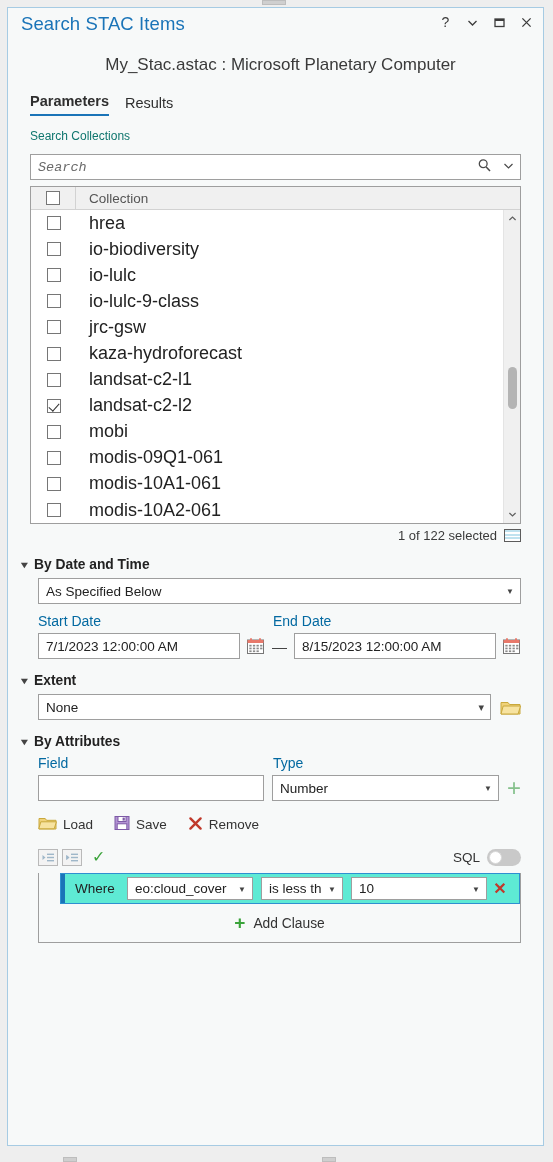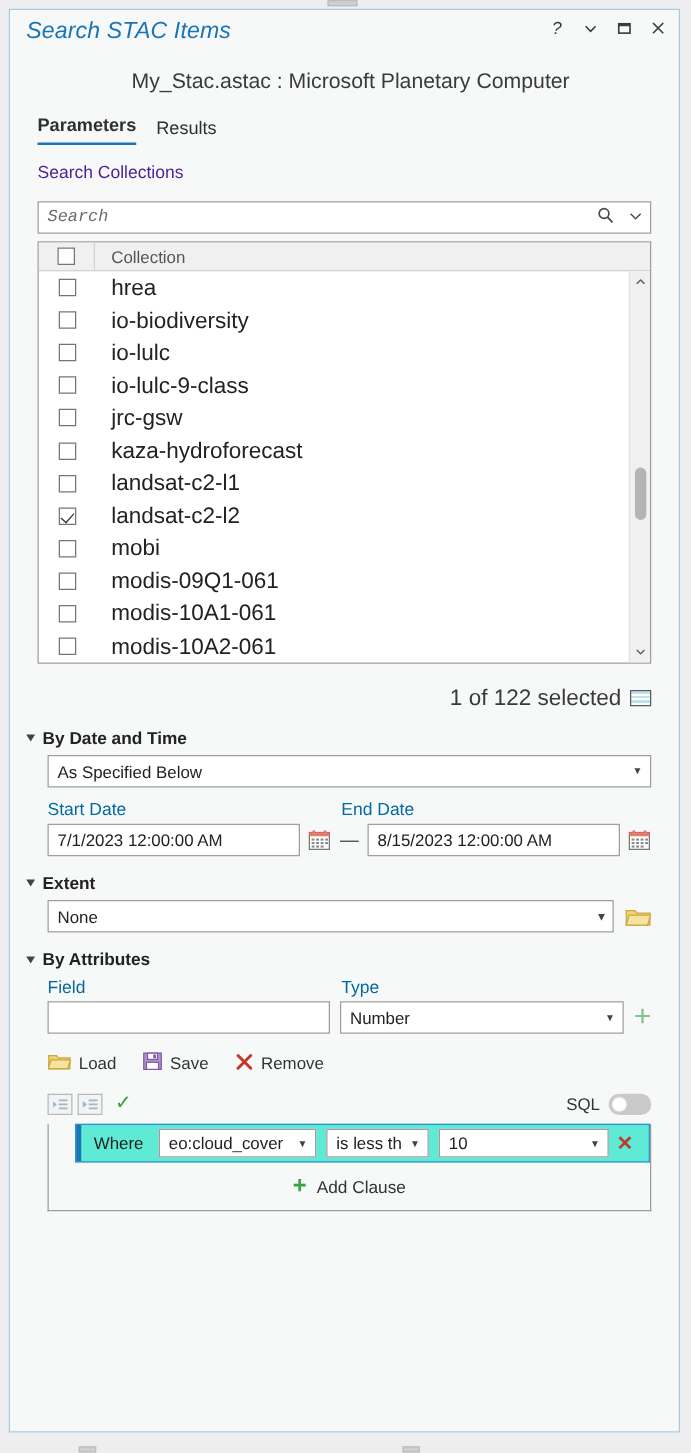--- a/index.html
+++ b/index.html
@@ -37,21 +37,20 @@
   }
   .grip.top { left: 262px; top: 0px; width: 24px; height: 5px; }
   .grip.b1 { left: 63px; top: 1157px; width: 14px; height: 5px; }
   .grip.b2 { left: 322px; top: 1157px; width: 14px; height: 5px; }
 
   
   #titlebar {
     position: relative;
     height: 36px;
     padding: 0 10px;
-    font-style: italic;
   }
   #title {
     position: absolute;
     left: 13px;
     top: 5px;
     font-size: 18.5px;
     color: #1a74b8;
     letter-spacing: .1px;
   }
   .winbtns {
@@ -97,23 +96,23 @@
   }
   .tab.active {
     font-weight: bold;
     border-bottom: 2.5px solid #1a74b8;
   }
 
   
   .content { padding: 0 22px; }
 
   .section-label {
-    font-size: 14px;
-    color: #4c1d95;
-    margin: 13px 0 16px 0;
+    font-size: 12px;
+    color: #0f766e;
+    margin: 13px 0 11px 0;
   }
 
   
   .searchbox {
     position: relative;
     height: 26px;
     border: 1px solid #9e9e9e;
     background: #fff;
     box-sizing: border-box;
     display: flex;
@@ -231,22 +230,22 @@
     background: #b4b4b4;
     border-radius: 5px;
   }
 
   
   .selrow {
     display: flex;
     align-items: center;
     justify-content: flex-end;
     gap: 7px;
-    margin-top: 17px;
-    font-size: 18px;
+    margin-top: 4px;
+    font-size: 13px;
     color: #3a3a3a;
   }
   .tableicon {
     width: 17px;
     height: 13px;
     border: 1px solid #5c5c5c;
     background: repeating-linear-gradient(
       to bottom,
       #bfe2ef 0px, #bfe2ef 2px,
       #ffffff 2px, #ffffff 3.6px);

